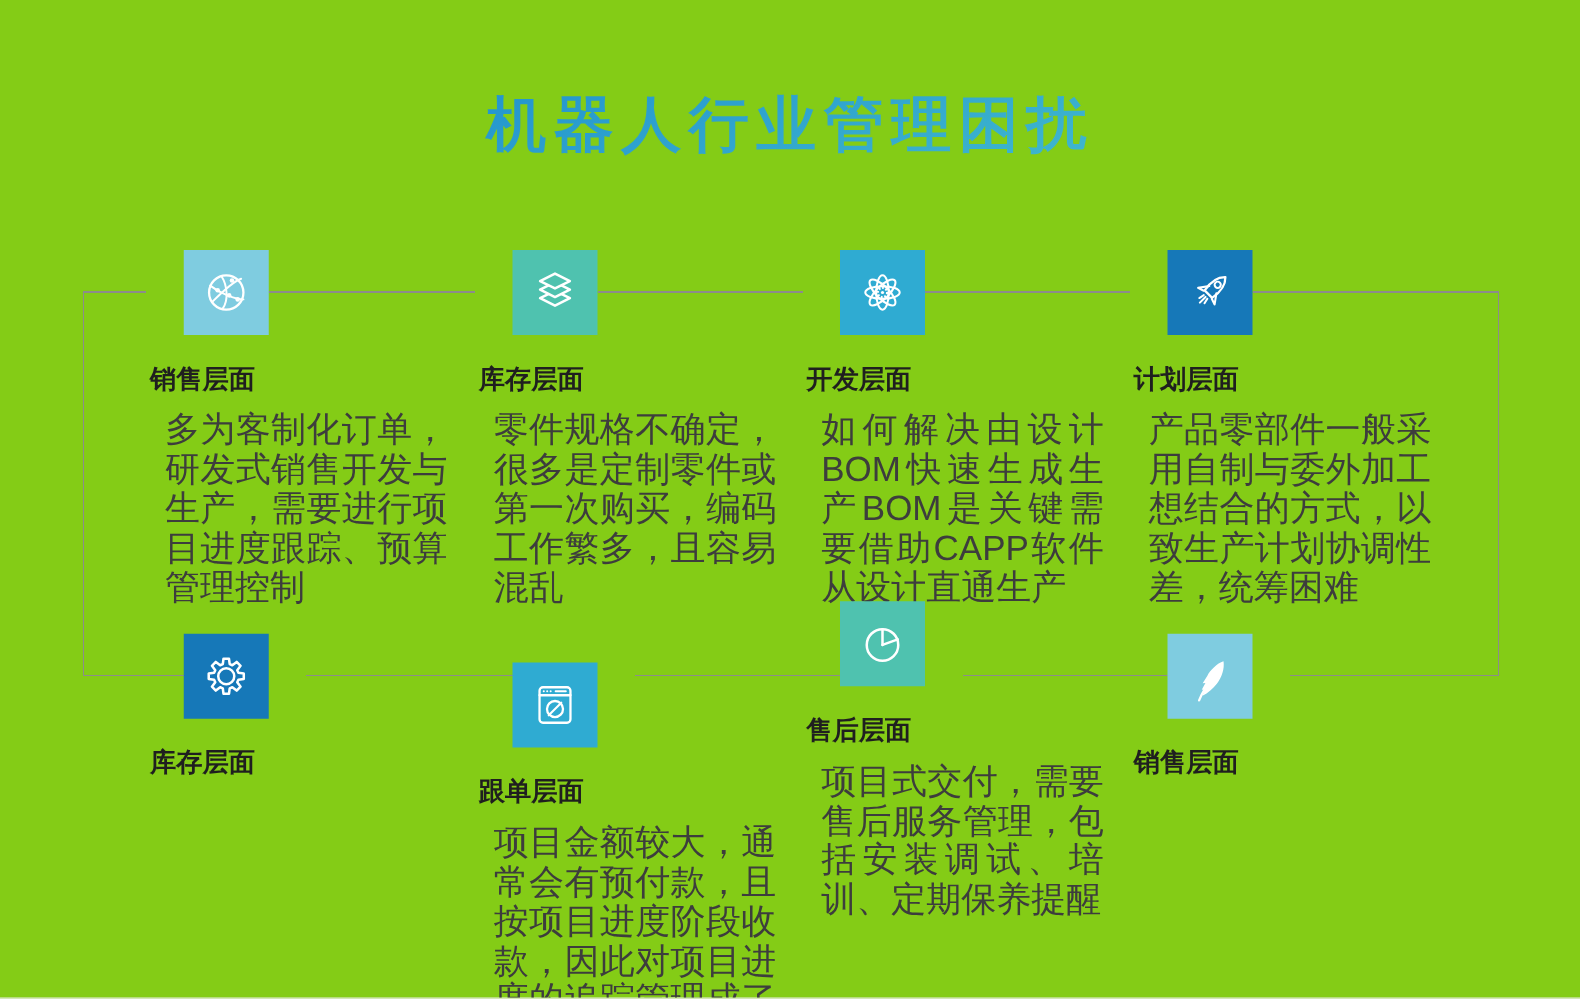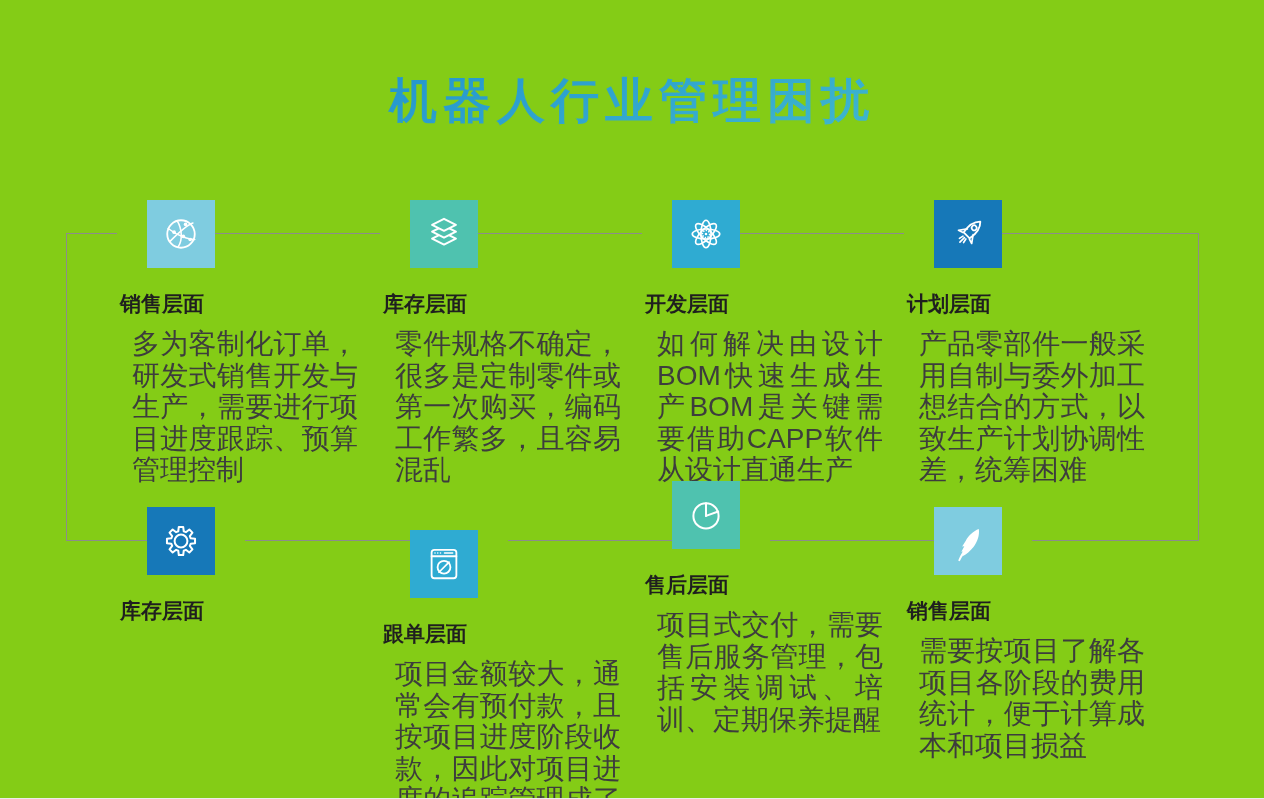--- a/index.html
+++ b/index.html
@@ -177,16 +177,15 @@
   </div>
 
   <div class="card" style="left:907px;top:507px">
     <div class="icon-box" style="background: rgb(127, 204, 224); color: rgb(127, 204, 224);">
       <svg width="44" height="44" viewBox="0 0 48 48" fill="none">
         <path d="M17.5 41 L19.3 35.5 L16.8 35.8 L20 29.8 L17.6 30 L21.6 23.7 C24.5 18.6 30 12.9 35.8 11 C36.8 17.5 34.4 25 30 30.5 C26.6 34.7 22.3 38.6 17.5 41 Z" fill="#ffffff"></path>
         <path d="M14.5 45 C16.5 40 20.5 33 26 26.5" stroke="#ffffff" stroke-width="2" stroke-linecap="round"></path>
       </svg>
     </div>
     <h3 class="card-title">销售层面</h3>
-    <p class="card-body">需要按项目了解各项目各阶段的费用统计，便于计算成本和项目损益</p>
   </div>
 
 </div>
 
 </body></html>

